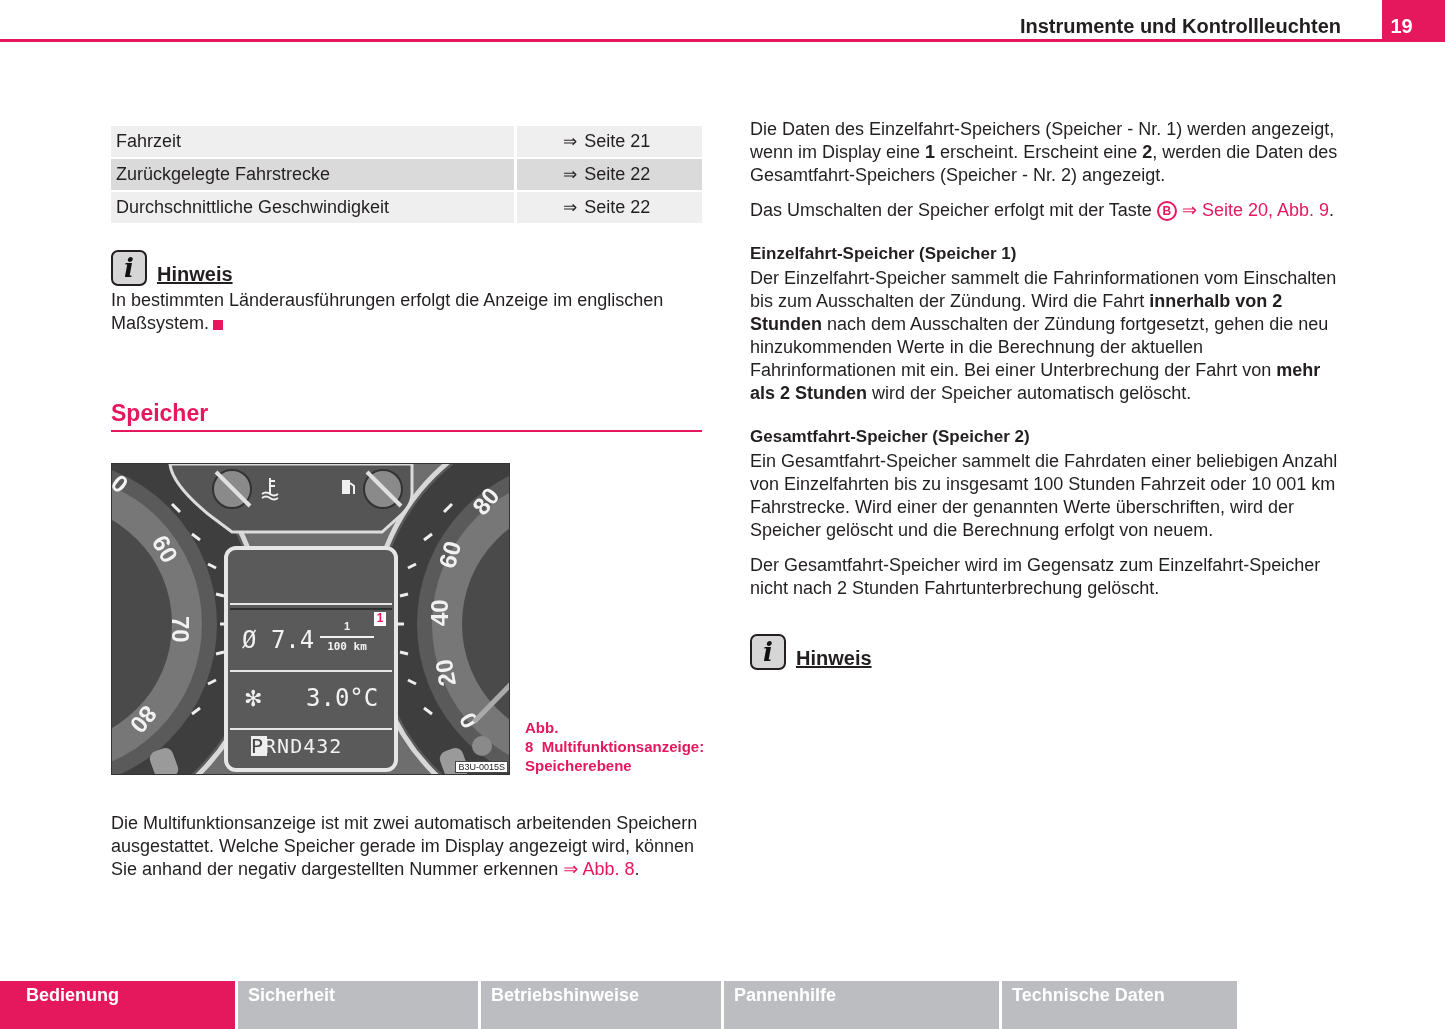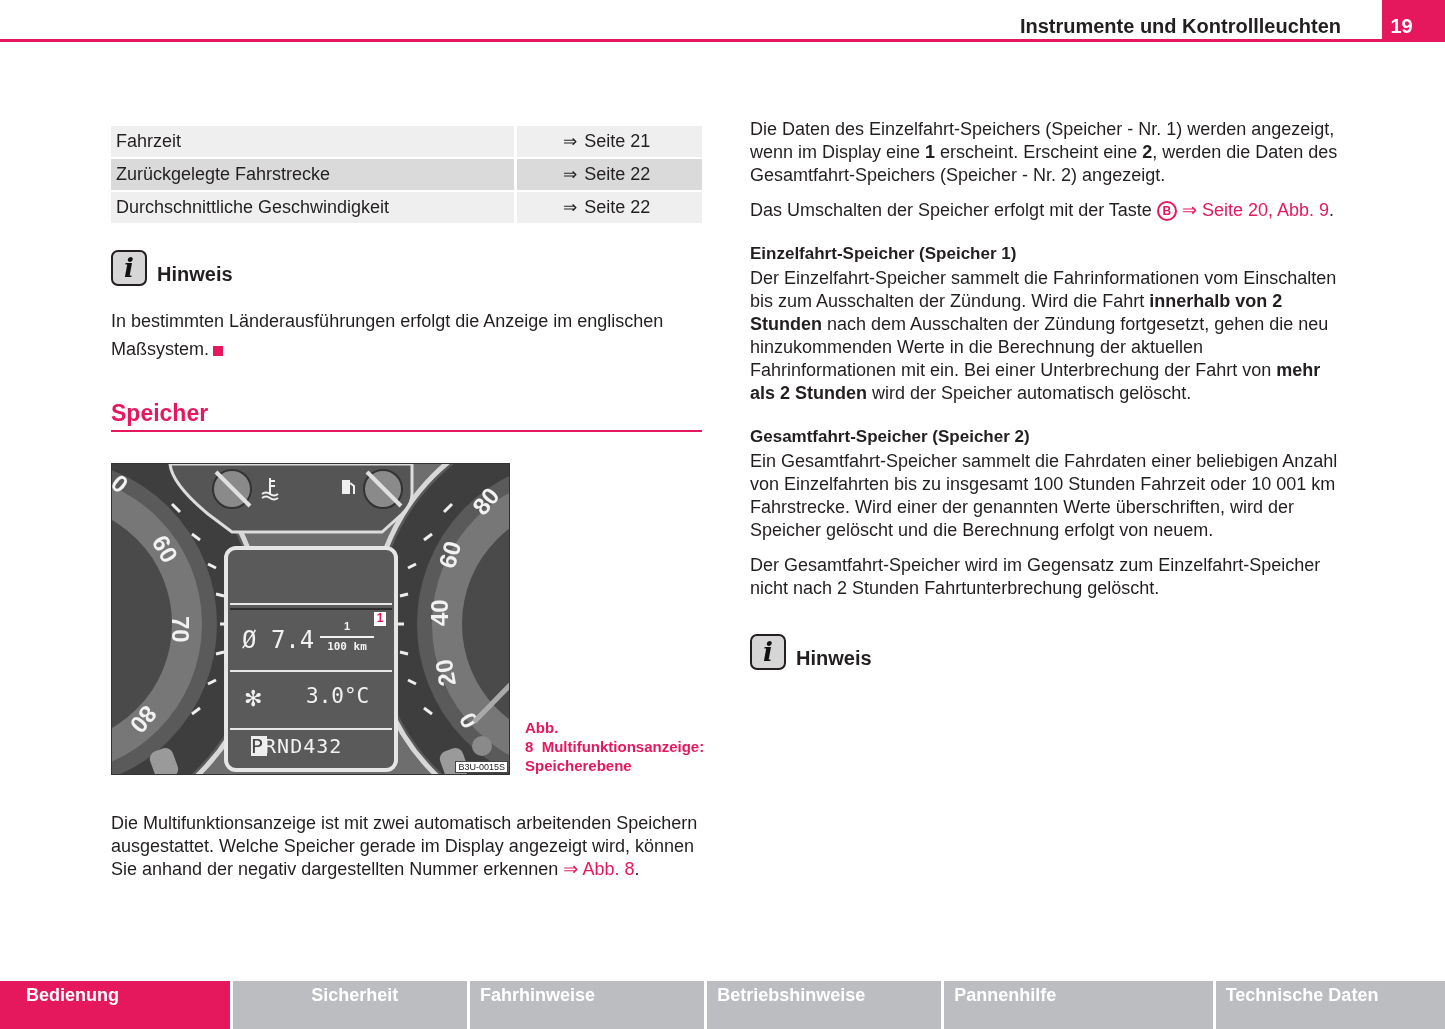--- a/index.html
+++ b/index.html
@@ -19,22 +19,22 @@
   .ref-row td { font-size: 18px; padding: 0 5px; vertical-align: middle; }
   .ref-row td.ref-topic { width: 406px; border-right: 3px solid #ffffff; margin-top: 14px; }
   .ref-row td.ref-page { text-align: left; padding-left: 46px; }
   .ref-row.light td { background: #efeff0; }
   .ref-row.dark td { background: #dadadb; }
   .arrow { font-size: 17px; margin-right: 2px; }
 
   .note { position: absolute; width: 595px; }
   .note-head { display: flex; align-items: flex-end; height: 38px; }
   .info-icon { width: 36px; height: 36px; border: 2px solid #231f20; border-radius: 7px; background: #d6d6d6; display: flex; align-items: center; justify-content: center; font-family: "DejaVu Serif", serif; font-weight: bold; font-style: italic; font-size: 26px; color: #111; }
-  .note-title { font-size: 20px; font-weight: bold; margin-left: 10px; margin-bottom: 0px; }
-  .note-text { font-size: 18px; line-height: 28px; margin-top: 21px; }
+  .note-title { font-size: 20px; font-weight: bold; margin-left: 10px; margin-bottom: 0px; text-decoration: underline; }
+  .note-text { font-size: 18px; line-height: 23px; margin-top: 3px; }
   .end-square { display: inline-block; width: 10px; height: 10px; background: #e5185d; margin-left: 4px; vertical-align: -1px; }
 
   .section-title { position: absolute; left: 111px; top: 400px; font-size: 23px; font-weight: bold; color: #e5185d; }
   .section-rule { position: absolute; left: 111px; top: 430px; width: 591px; height: 2px; background: #e5185d; }
 
   
   .figure { position: absolute; left: 111px; top: 463px; width: 399px; height: 312px; border: 1px solid #333; background: #6b6b6b; overflow: hidden; }
   .fig-code { position: absolute; right: 1px; bottom: 1px; background: #fff; color: #222; font-size: 9px; padding: 0 2px; border: 1px solid #444; }
   .fig-caption { position: absolute; left: 525px; top: 718px; width: 185px; font-size: 15px; font-weight: bold; color: #e5185d; line-height: 19px; }
 
@@ -177,21 +177,21 @@
 
   
   <div style="position:absolute; left:130px; top:162px; font-family:'DejaVu Sans Mono',monospace; color:#f2f2f2; font-size:24px;text-align:center;">
     <span>Ø</span>
     <span>7.4</span>
   </div>
   <div style="position:absolute; left:208px; top:156px; width:54px; text-align:center; color:#f2f2f2; font-size:11px; font-weight:bold;">1</div>
   <div style="position:absolute; left:206px; top:176px; width:58px; text-align:center; color:#f2f2f2; font-size:11px; font-weight:bold; font-family:'DejaVu Sans Mono',monospace;">100 km</div>
   <div style="position:absolute; left:262px; top:147px; width:12px; text-align:center; color:#e5185d; font-size:12px; font-weight:bold;">1</div>
   <div style="position:absolute; left:132px; top:222px; color:#f2f2f2; font-size:22px;">✻</div>
-  <div style="position:absolute; left:194px; top:220px; font-family:'DejaVu Sans Mono',monospace; color:#f2f2f2; font-size:21px;">3.0°C</div>
+  <div style="position:absolute; left:194px; top:220px; font-family:'DejaVu Sans Mono',monospace; color:#f2f2f2; font-size:24px;">3.0°C</div>
   <div style="position:absolute; left:139px; top:270px; font-family:'DejaVu Sans Mono',monospace; font-size:20px; letter-spacing:1px;">
     <span style="color:#444;">P</span><span style="color:#f2f2f2;">RND432</span>
   </div>
   <div class="fig-code">B3U-0015S</div>
 </div>
 
 <div class="fig-caption">
   <span>Abb. 8</span>&nbsp;&nbsp;<span>Multifunktionsanzeige: Speicherebene</span>
 </div>
 
@@ -218,18 +218,17 @@
 
 <div class="note" style="left:750px; top:632px;">
   <div class="note-head">
     <div class="info-icon">i</div>
     <div class="note-title">Hinweis</div>
   </div>
 </div>
 
 <div class="footer">
   <div class="footer-tab active" style="width:238px;">Bedienung</div>
-  <div class="footer-tab" style="width:243px;text-align:center;">Sicherheit</div>
-  <div class="footer-tab" style="width:243px;">Fahrhinweise</div>
+  <div class="footer-tab" style="width:243px;">Sicherheit</div>
   <div class="footer-tab" style="width:243px;">Betriebshinweise</div>
   <div class="footer-tab" style="width:278px;">Pannenhilfe</div>
   <div class="footer-tab" style="width:235px; border-right:none;">Technische Daten</div>
 </div>
 
 </body></html>

